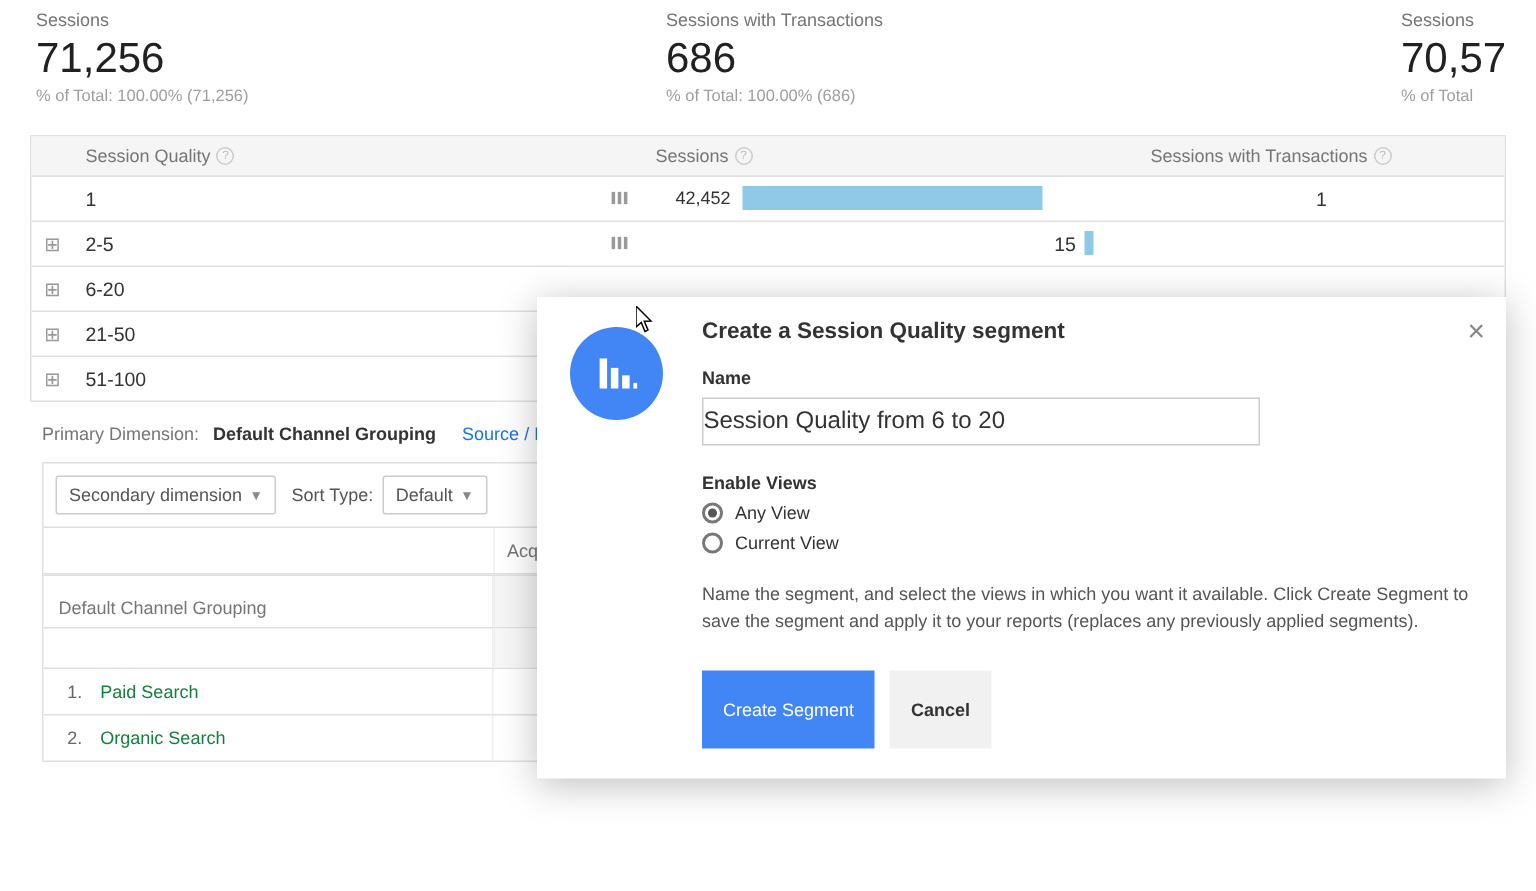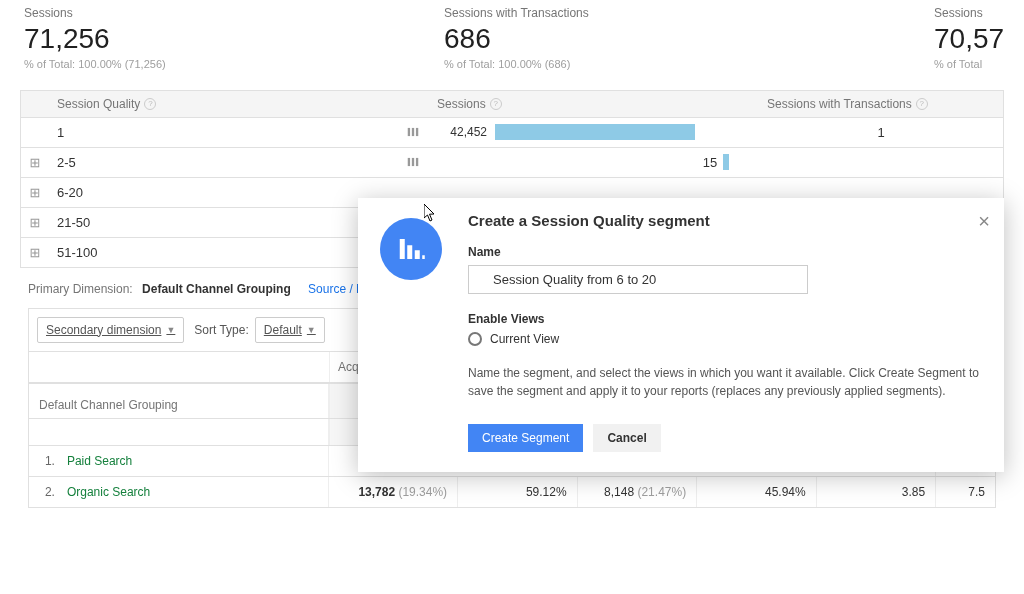--- a/index.html
+++ b/index.html
@@ -92,21 +92,21 @@
     margin: 6px 28px 0 28px;
     border:1px solid #e0e0e0;
     border-bottom:none;
     padding:8px;
     display:flex; gap:10px;
     font-size:12px;
     color:#555;
   }
   .pill {
     border:1px solid #ccc; border-radius:2px; padding:5px 8px;
-    display:inline-flex; align-items:center; gap:5px; background:#fff;text-decoration:underline;
+    display:inline-flex; align-items:center; gap:5px; background:#fff;
   }
   .caret { font-size:9px; color:#888;}
   .sec-table {
     margin: 0 28px 0 28px;
     border:1px solid #e0e0e0;
     font-size:12px;
   }
   .sec-head {
     display:flex;
   }
@@ -146,39 +146,39 @@
   .dlg-icon {
     width:62px; height:62px; border-radius:50%;
     background:#4285f4; display:flex; align-items:center; justify-content:center;
     margin-top:6px; flex-shrink:0;
   }
   .dlg-icon svg { width:30px; height:30px; fill:#fff;}
   .dlg-main { flex:1; }
   .dlg-title { font-size:15px; font-weight:bold; color:#333; margin-bottom:16px;}
   .dlg-label { font-size:12px; font-weight:bold; color:#333; margin-bottom:6px;}
   .dlg-input {
-    width:340px; border:1px solid #ccc; padding:6px 24px; font-size:13px;
+    width:372px; border:1px solid #ccc; padding:6px 0; font-size:16px;
     color:#333; margin-bottom:18px;
   }
   .radio-row { display:flex; align-items:center; gap:8px; margin:6px 0; font-size:12px;}
   .radio {
     width:14px; height:14px; border:2px solid #777; border-radius:50%;
     display:inline-flex; align-items:center; justify-content:center;
   }
   .radio.checked::after {
     content:""; width:6px; height:6px; border-radius:50%; background:#555;
   }
   .dlg-help { font-size:12px; color:#555; line-height:1.5; margin-top:18px;}
   .dlg-actions { margin-top:24px; display:flex; gap:10px;}
   .btn-primary {
     background:#4285f4; color:#fff; border:none; padding:7px 14px;
     font-size:12px; font-weight:normal; cursor:pointer;
   }
   .btn-secondary {
-    background:#f1f1f1; color:#333; border:none; padding:7px 14px;
+    background:#f1f1f1; color:#333; border:none; padding:19px 14px;
     font-size:12px; font-weight:bold; cursor:pointer;text-align:center;
   }
   .cursor-arrow {
     position:absolute; top:204px; left:424px;
     font-size:16px; color:#000; pointer-events:none;
   }
 </style>
 </head>
 <body>
 
@@ -363,20 +363,24 @@
           <rect x="15" y="13" width="4" height="7"></rect>
           <rect x="21" y="17" width="2" height="3"></rect>
         </svg>
     </div>
     <div class="dlg-main">
       <div class="dlg-title">Create a Session Quality segment</div>
       <div class="dlg-label">Name</div>
       <input class="dlg-input" value="Session Quality from 6 to 20" style="">
       <div class="dlg-label">Enable Views</div>
       <div class="radio-row">
+        <span class="radio checked"></span>
+        <span>Any View</span>
+      </div>
+      <div class="radio-row">
         <span class="radio"></span>
         <span>Current View</span>
       </div>
       <div class="dlg-help">Name the segment, and select the views in which you want it available. Click Create Segment to save the segment and apply it to your reports (replaces any previously applied segments).</div>
       <div class="dlg-actions">
         <button class="btn-primary">Create Segment</button>
         <button class="btn-secondary">Cancel</button>
       </div>
     </div>
   </div>

